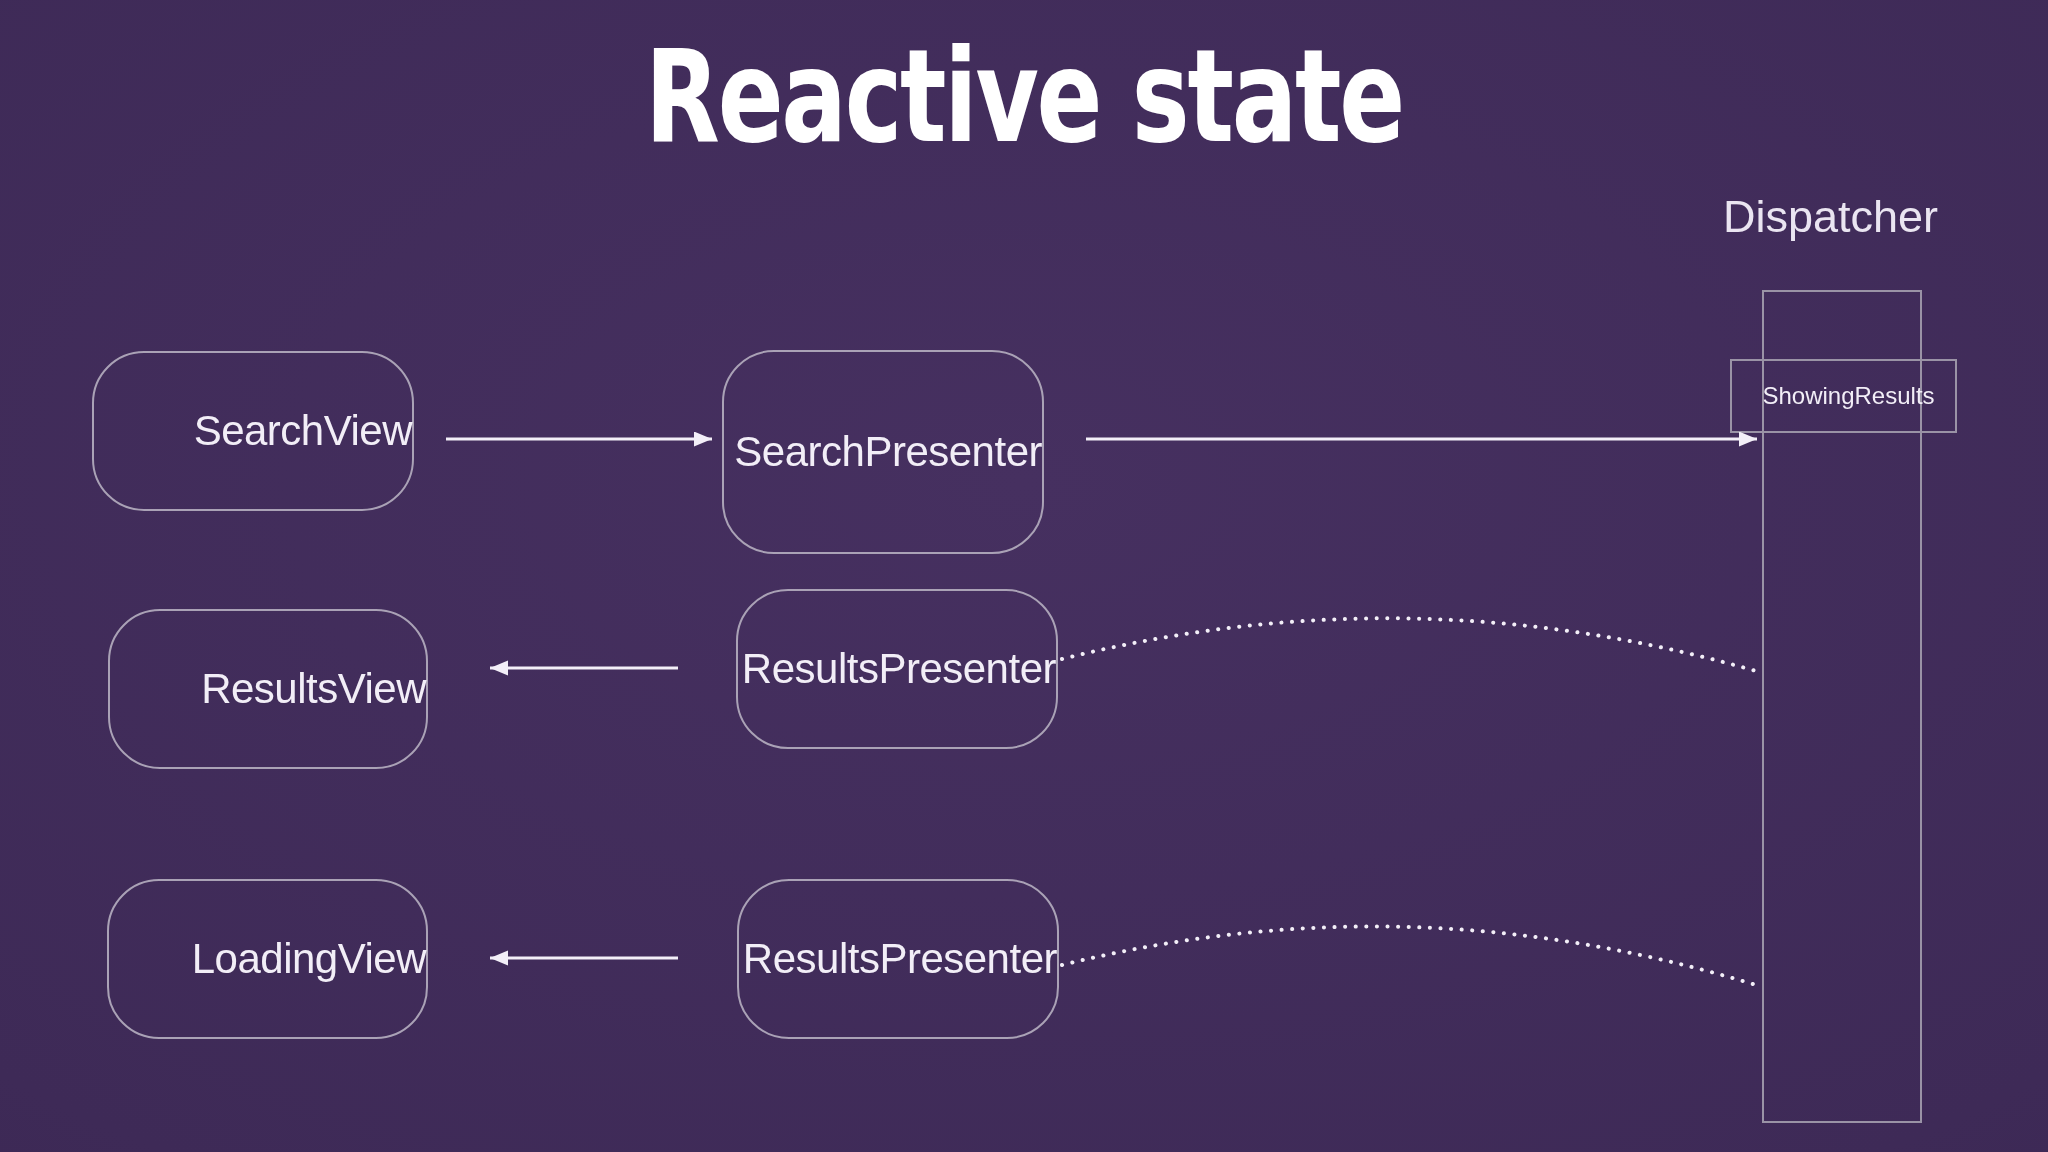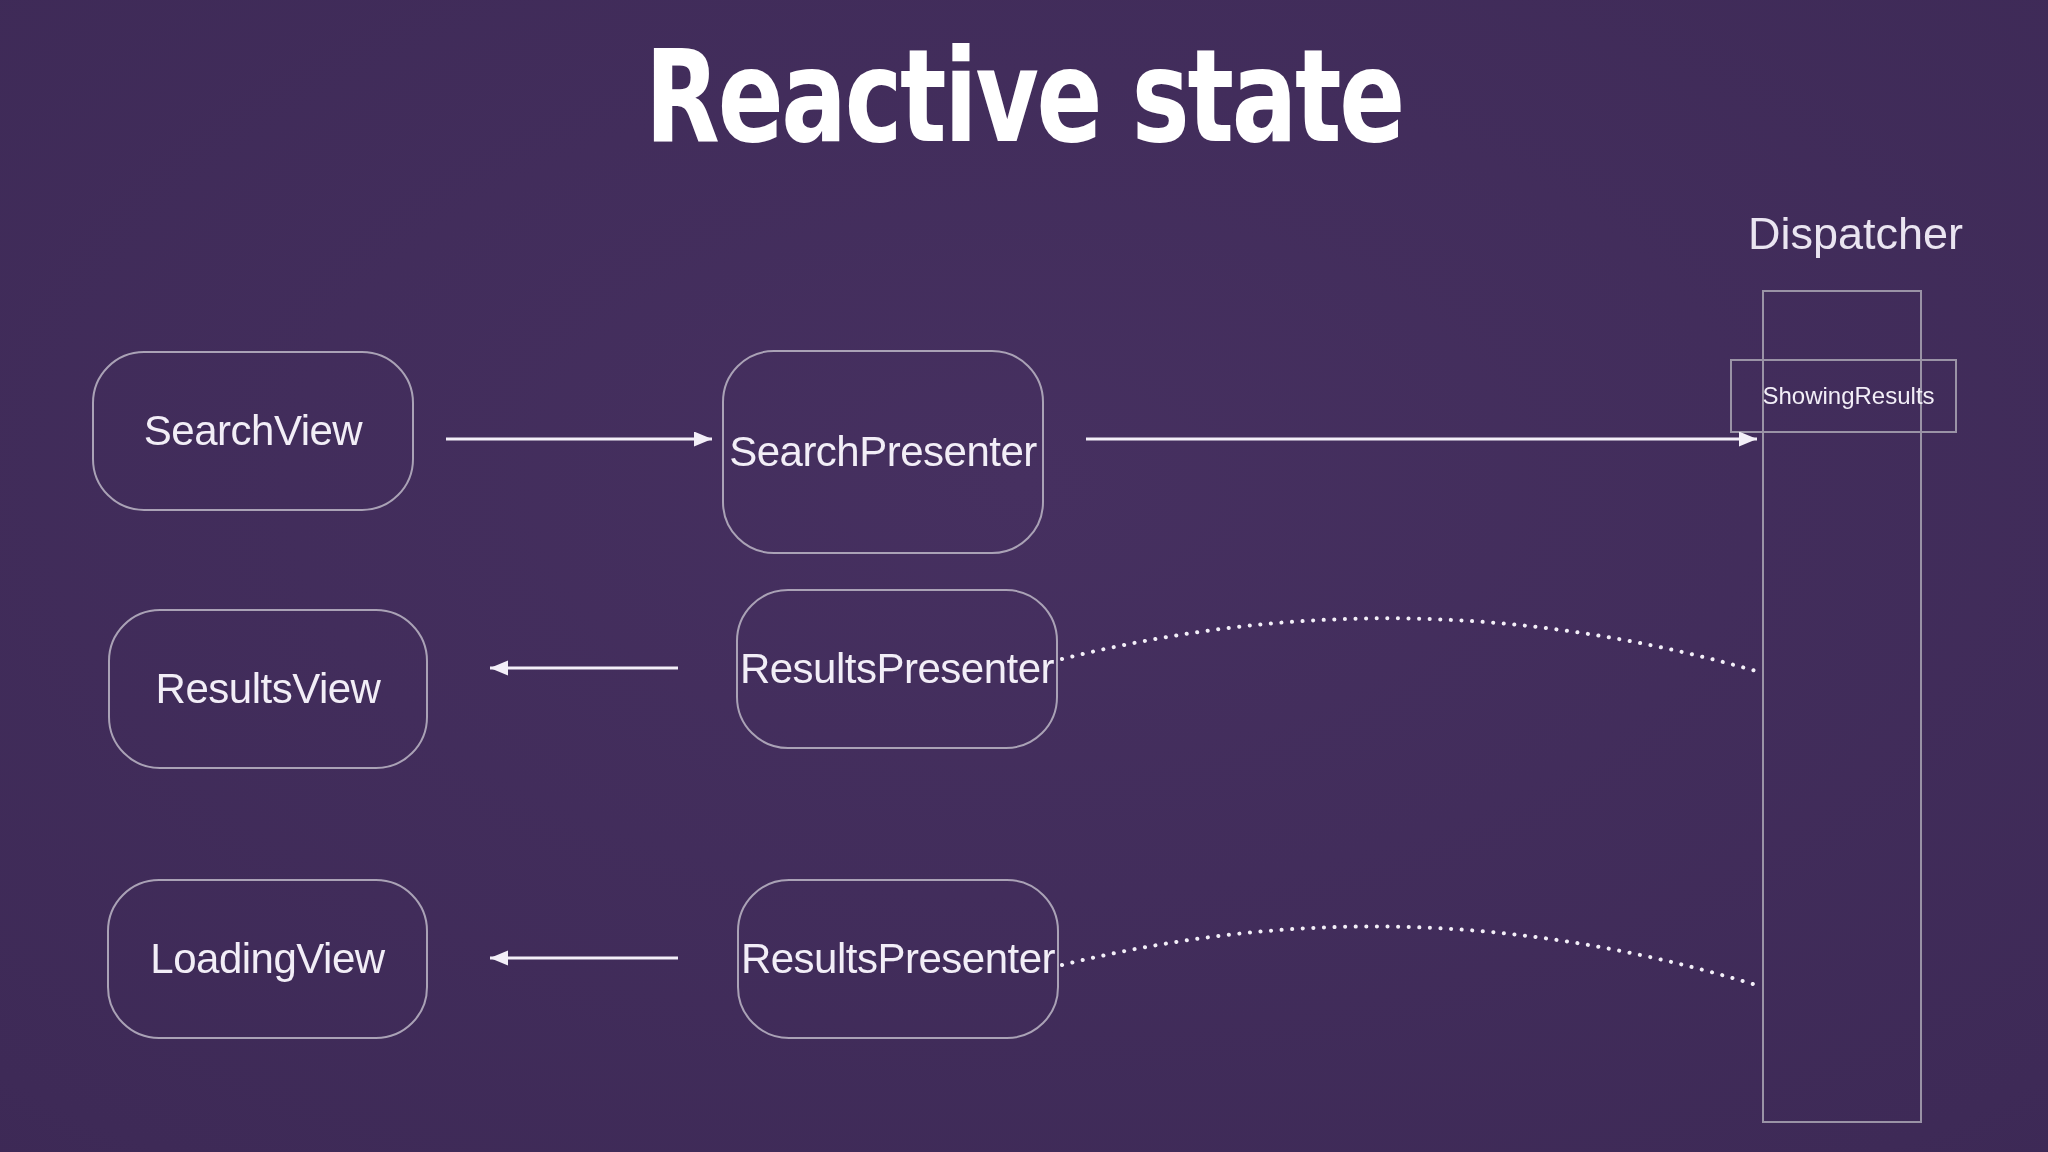--- a/index.html
+++ b/index.html
@@ -29,40 +29,40 @@
     transform: scaleX(0.76);
     transform-origin: 50% 50%;
     white-space: nowrap;
   }
   .node {
     position: absolute;
     border: 2px solid #aaa2b6;
     border-radius: 52px;
     display: flex;
     align-items: center;
-    justify-content: center;
+    justify-content: flex-end;
     color: #f2eef7;
     font-size: 42px;
     letter-spacing: -0.5px;
     white-space: nowrap;
     box-sizing: border-box;
   }
   #node-search-view      { left:  92px; top: 351px; width: 322px; height: 160px; }
   #node-search-presenter { left: 722px; top: 350px; width: 322px; height: 204px; }
   #node-results-view     { left: 108px; top: 589px; width: 320px; height: 160px; margin-top: 20px; }
   #node-results-presenter{ left: 736px; top: 589px; width: 322px; height: 160px; }
   #node-loading-view     { left: 107px; top: 879px; width: 321px; height: 160px; }
   #node-loading-presenter{ left: 737px; top: 879px; width: 322px; height: 160px; }
 
   .dispatcher-label {
     position: absolute;
     left: 1723px;
-    top: 208px;
+    top: 191px;
     width: 240px;
-    text-align: right;
+    text-align: left;
     font-size: 45px;
     color: #eae5f1;
     white-space: nowrap;
   }
   .dispatcher-column {
     position: absolute;
     left: 1762px;
     top: 290px;
     width: 160px;
     height: 833px;

